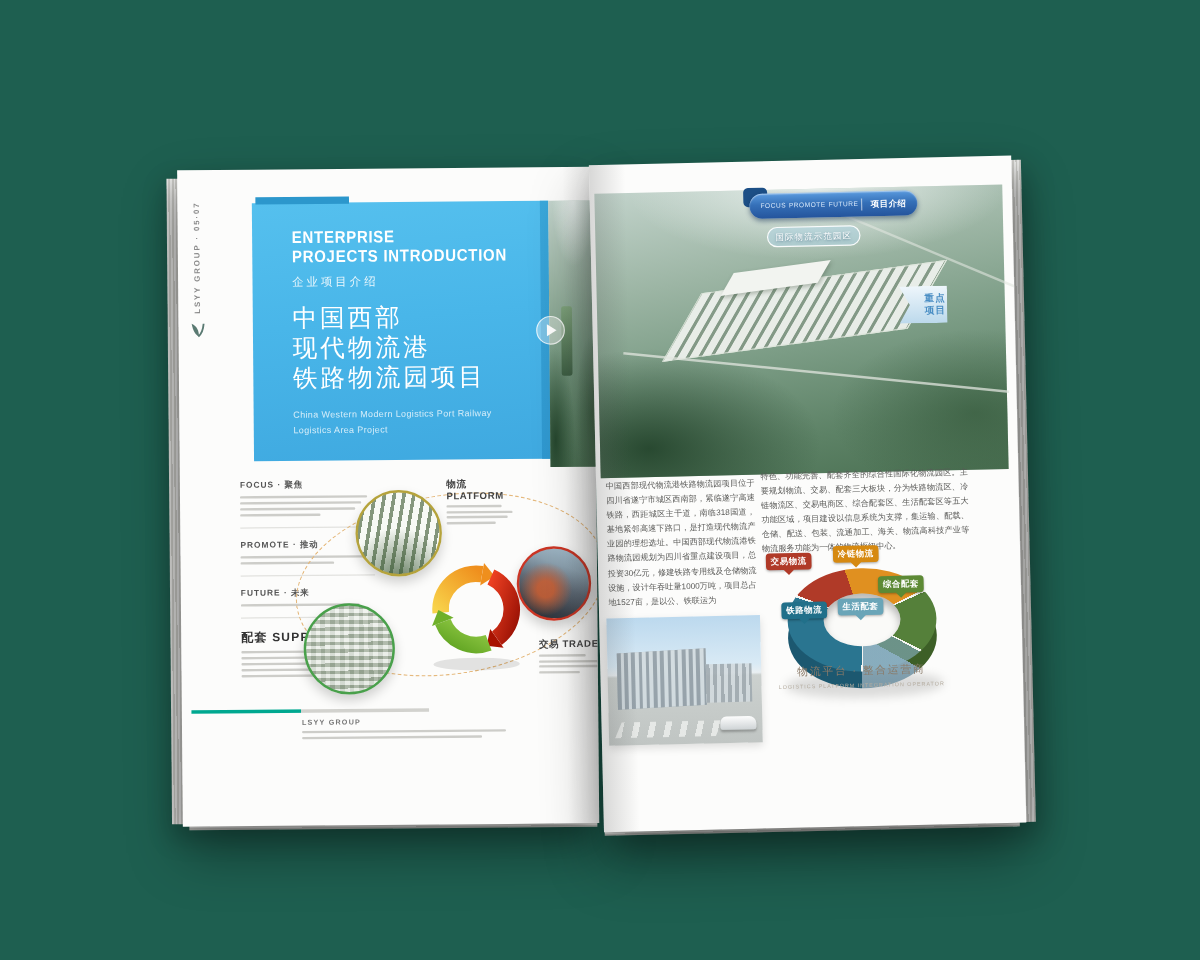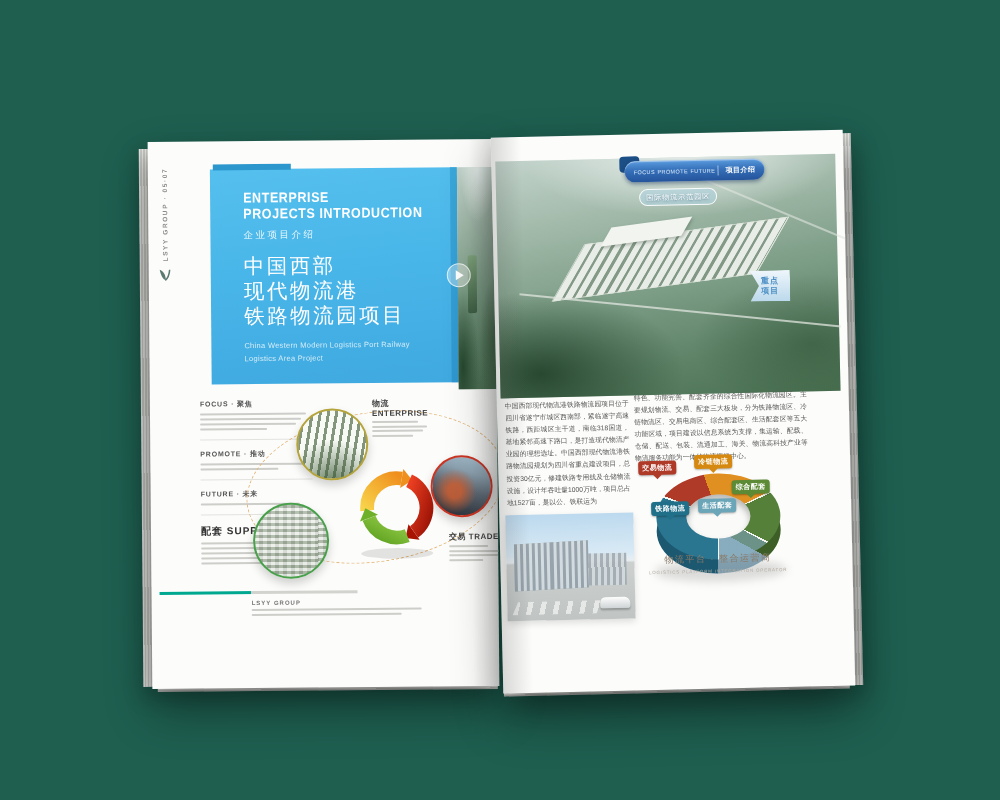--- a/index.html
+++ b/index.html
@@ -110,25 +110,25 @@
     display:flex; align-items:center; justify-content:space-around; padding:0 8px; z-index:3; }
   .nav-nub { position:absolute; left:124px; top:-2px; width:20px; height:16px; border-radius:4px; background:#1c4f86; z-index:2; }
   .nav .tab { font-size:5.5px; color:#d8e8fa; letter-spacing:0.4px; cursor:pointer; white-space:nowrap; }
   .nav .tab.active { font-size:7px; color:#ffffff; font-weight:bold; border-left:1px solid rgba(255,255,255,.55); padding-left:7px; }
 
   .photo-badge { position:absolute; left:143px; top:31px; min-width:72px; height:17px; border-radius:9px;
     background:rgba(175,215,238,0.45); border:1px solid rgba(255,255,255,0.92);
     color:#fff; font-size:7px; letter-spacing:1px; display:flex; align-items:center; justify-content:center;
     text-shadow:0 1px 2px rgba(40,80,110,.6); z-index:3; padding:0 6px; }
 
-  .ribbon { position:absolute; left:252px; top:115px; width:40px; height:31px; z-index:3;
+  .ribbon { position:absolute; left:252px; top:83px; width:40px; height:31px; z-index:3;
     background:linear-gradient(180deg,#eef6fb,#bcd9ec);
     clip-path:polygon(0 0,100% 0,100% 100%,0 100%,22% 50%);
     color:#4a8ec4; font-size:8px; font-weight:bold; letter-spacing:1px; line-height:10px;
-    display:flex; align-items:center; justify-content:center; text-align:center; }
+    display:flex; align-items:center; justify-content:flex-end; text-align:center; }
   .ribbon .rb-inner { width:20px; }
 
   .col { position:absolute; font-size:6.8px; line-height:1.78; color:#5a5a58; text-align:justify; overflow:hidden; }
   .col1 { left:8px; top:263px; width:124px; height:114px; }
   .col2 { left:137px; top:258px; width:173px; height:90px; }
 
   .photo-building { position:absolute; left:6px; top:378px; width:128px; height:106px;
     background:linear-gradient(180deg,#bcd9ee 0%, #d9eaf5 38%, #e9eff2 45%, #ccd1cf 47%, #c0c5c3 100%);
     box-shadow:0 3px 7px rgba(0,0,0,.12); }
   .bldg1 { position:absolute; left:6%; top:26%; width:58%; height:44%;
@@ -244,21 +244,21 @@
           <div class="greek" style="width:88%"></div>
           <div class="greek" style="width:84%"></div>
           <div class="greek" style="width:62%"></div>
         </div>
       </div>
 
       <div class="dash-ellipse"></div>
 
       <div class="circ circ-logistics"></div>
       <div class="node-label lab-logistics">
-        <div class="nl">物流 ENTERPRISE</div>
+        <div class="nl">物流 PLATFORM</div>
         <div class="greek" style="width:80%"></div>
         <div class="greek" style="width:95%"></div>
         <div class="greek" style="width:88%"></div>
         <div class="greek" style="width:70%"></div>
       </div>
 
       <div class="circ circ-city"></div>
 
       <div class="circ circ-trade"></div>
       <div class="node-label lab-trade">

